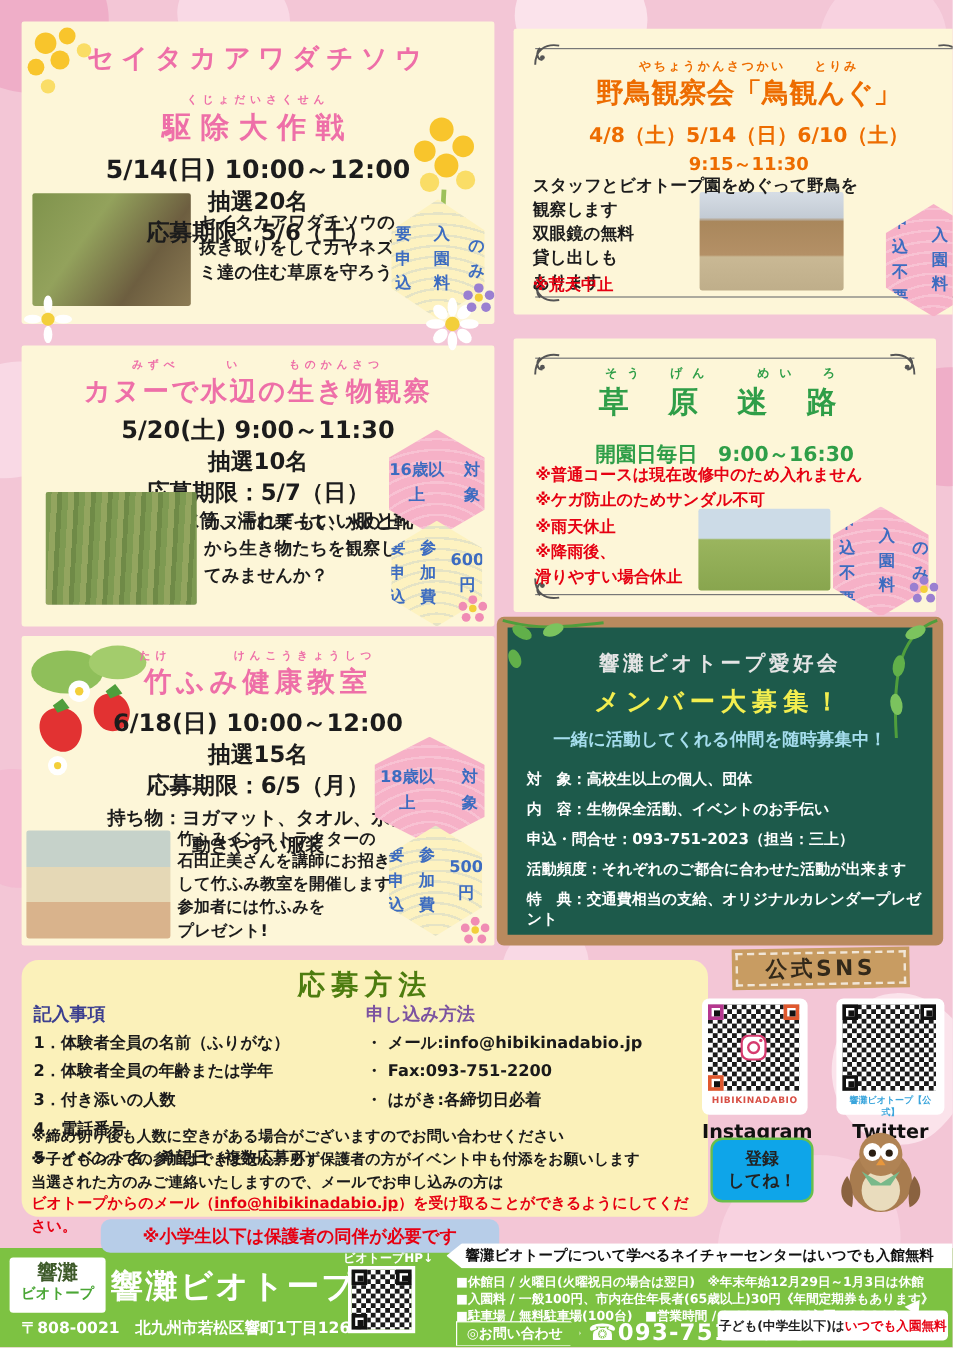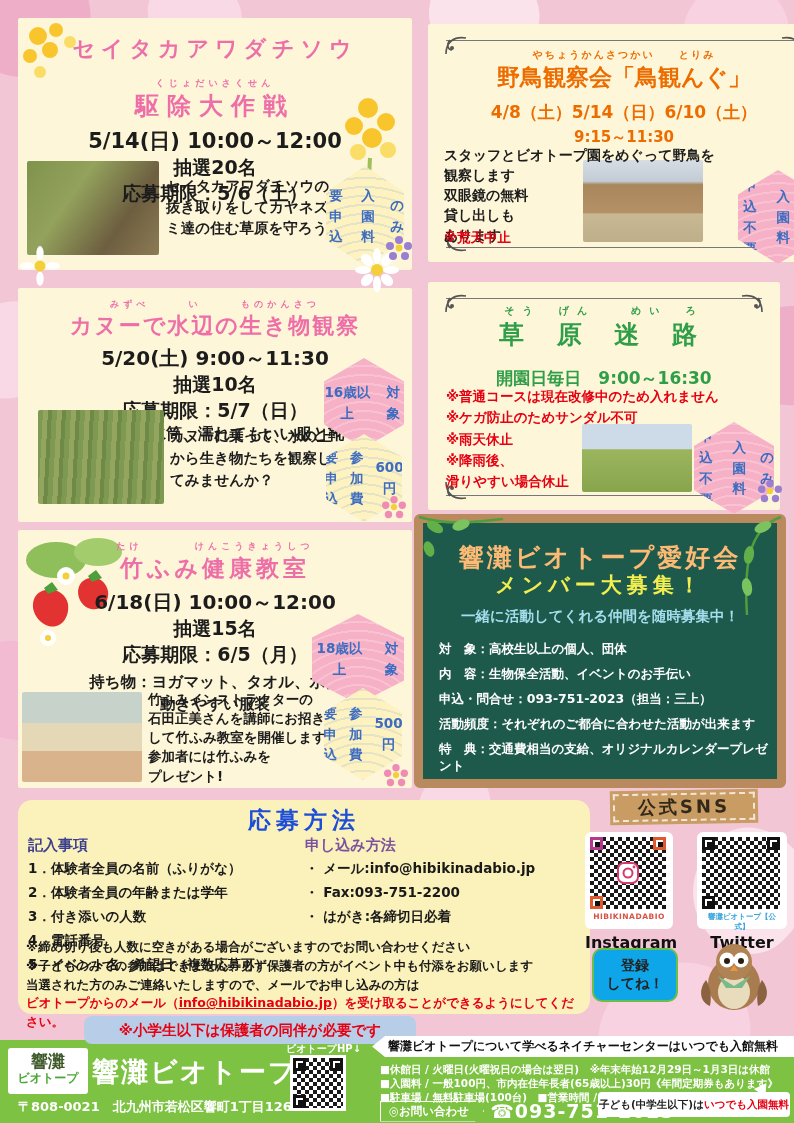--- a/index.html
+++ b/index.html
@@ -20,21 +20,21 @@
          clip-path: polygon(50% 0, 100% 26%, 100% 74%, 50% 100%, 0 74%, 0 26%);
          color: #3d6cc0; font-weight: bold; font-size: 13.5px; line-height: 1.55; text-align: center; z-index: 3; gap: 12px; }
   .hex.yellow { background: #fdf2c0; background-image: repeating-radial-gradient(circle at 50% 130%, rgba(120,160,220,.18) 0 2px, transparent 2px 9px); }
   .hex.pink { background: #f6b1c7; background-image: repeating-radial-gradient(circle at 50% 130%, rgba(255,255,255,.22) 0 2px, transparent 2px 9px); }
   .frame { position: absolute; left: 18px; right: 18px; top: 16px; bottom: 14px; border-top: 1px solid #777; border-bottom: 1px solid #777; z-index: 0; }
   .flour { position: absolute; width: 30px; height: 30px; z-index: 1; }
   .chalk { position: absolute; left: 414px; top: 514px; width: 372px; height: 274px; background: #1d5a4b;
            border: 9px solid #b98a5e; border-radius: 6px; z-index: 2; }
   .chalk-line { color: #ffffff; font-weight: bold; font-size: 12.5px; position: absolute; left: 16px; }
   .apply { position: absolute; left: 18px; top: 800px; width: 572px; height: 214px; background: #fbf1ba; border-radius: 14px; z-index: 2; }
-  .apply h2 { color: #1d4ed8; font-size: 23px; letter-spacing: 5px; text-align: center; padding-top: 5px; }
+  .apply h2 { color: #4d7c0f; font-size: 23px; letter-spacing: 5px; text-align: center; padding-top: 5px; }
   .list-item { font-size: 13.5px; font-weight: bold; color: #1a1a1a; margin-bottom: 6px; }
   .bullet::before { content: "・ "; }
   .notice { position: absolute; left: 84px; top: 1016px; width: 332px; height: 28px; background: #b7cde8; border-radius: 8px;
             display: flex; align-items: center; justify-content: center; font-size: 14.5px; z-index: 3; }
   .footer { position: absolute; left: 0; top: 1040px; width: 794px; height: 83px; background: #7dc242; z-index: 2; }
   .qr { position: relative; background: repeating-conic-gradient(#1a1a1a 0% 25%, #ffffff 0% 50%) 0 0 / 8px 8px; }
   .fin { position: absolute; width: 13px; height: 13px; border: 3px solid #111; background: #fff; }
   .fin::after { content: ""; position: absolute; left: 2px; top: 2px; width: 5px; height: 5px; background: #111; }
   .fin.tl { left: 0; top: 0; } .fin.tr { right: 0; top: 0; } .fin.bl { left: 0; bottom: 0; }
   .qr-card { position: absolute; background: #fff; border-radius: 6px; padding: 5px; z-index: 3; }
@@ -224,21 +224,21 @@
       <ellipse cx="18" cy="12" rx="9" ry="5" fill="#61b04a" transform="rotate(30 18 12)"></ellipse>
       <ellipse cx="44" cy="10" rx="9" ry="5" fill="#7bc35e" transform="rotate(-20 44 10)"></ellipse>
       <ellipse cx="12" cy="34" rx="8" ry="5" fill="#61b04a" transform="rotate(70 12 34)"></ellipse>
     </svg>
     <svg class="deco" style="right:-6px;top:-8px;transform:scaleX(-1)" width="90" height="110" viewBox="0 0 90 110">
       <path d="M2 2 C30 12 40 40 36 100" stroke="#4f9e3c" stroke-width="2.5" fill="none"></path>
       <ellipse cx="20" cy="12" rx="9" ry="5" fill="#7bc35e" transform="rotate(25 20 12)"></ellipse>
       <ellipse cx="34" cy="40" rx="9" ry="5" fill="#61b04a" transform="rotate(80 34 40)"></ellipse>
       <ellipse cx="36" cy="72" rx="9" ry="5" fill="#7bc35e" transform="rotate(100 36 72)"></ellipse>
     </svg>
-    <div class="ctr" style="position:absolute;left:0;right:0;top:18px;color:#fdba74;font-size:25px;font-weight:bold;letter-spacing:3px">響灘ビオトープ愛好会</div>
+    <div class="ctr" style="position:absolute;left:0;right:0;top:18px;color:#e5e5e5;font-size:17px;font-weight:bold;letter-spacing:3px">響灘ビオトープ愛好会</div>
     <div class="ctr" style="position:absolute;left:0;right:0;top:48px;color:#f3ee4f;font-size:21px;font-weight:bold;letter-spacing:5px">メンバー大募集！</div>
     <div class="ctr" style="position:absolute;left:0;right:0;top:84px;color:#a5dded;font-size:14.5px;font-weight:bold">一緒に活動してくれる仲間を随時募集中！</div>
     <div class="chalk-line" style="top:118px">対　象：高校生以上の個人、団体</div>
     <div class="chalk-line" style="top:143px">内　容：生物保全活動、イベントのお手伝い</div>
     <div class="chalk-line" style="top:168px">申込・問合せ：093-751-2023（担当：三上）</div>
     <div class="chalk-line" style="top:193px">活動頻度：それぞれのご都合に合わせた活動が出来ます</div>
     <div class="chalk-line" style="top:218px">特　典：交通費相当の支給、オリジナルカレンダープレゼント</div>
   </div>
 
   <div class="apply">

